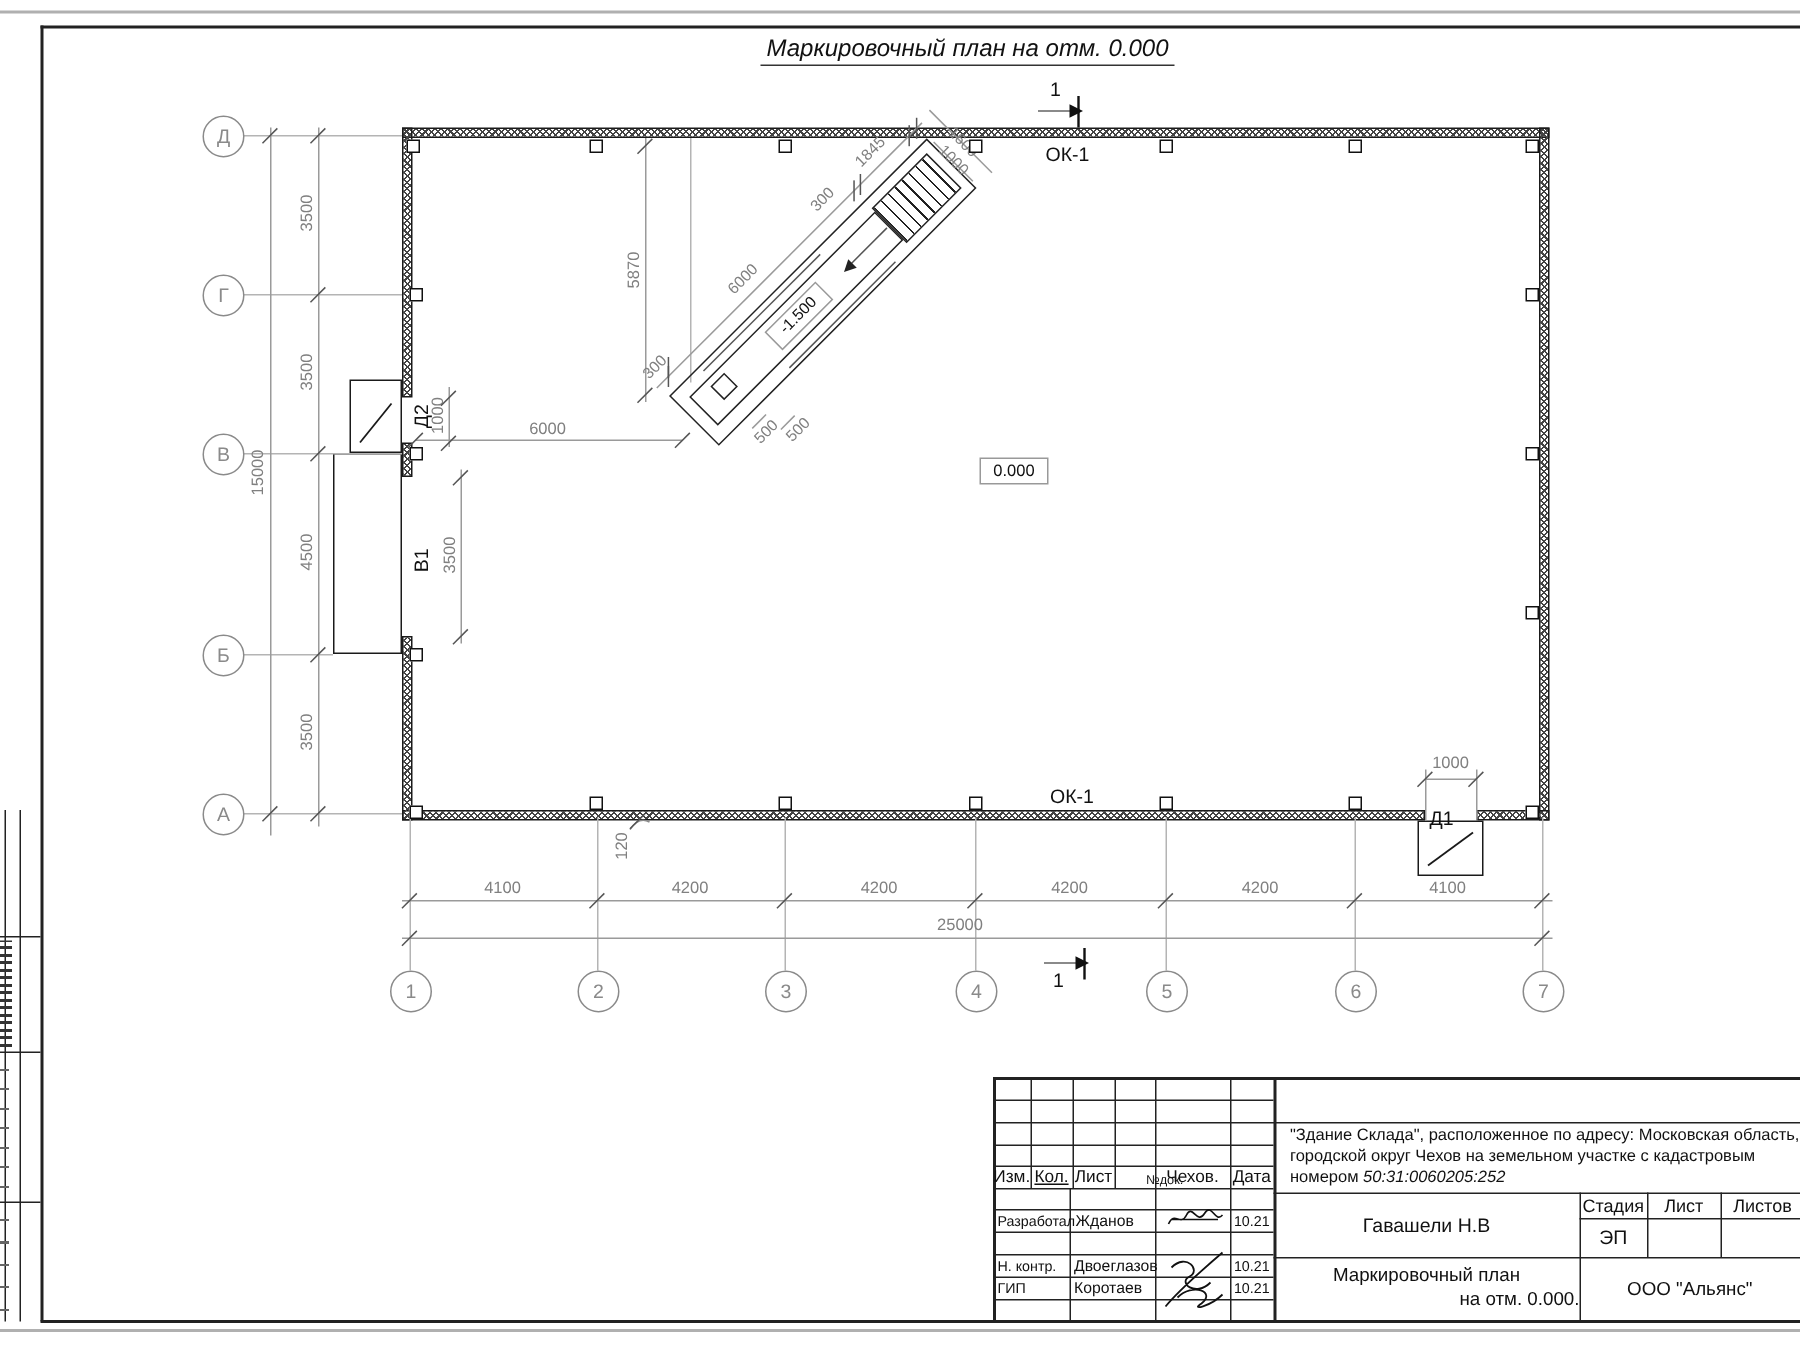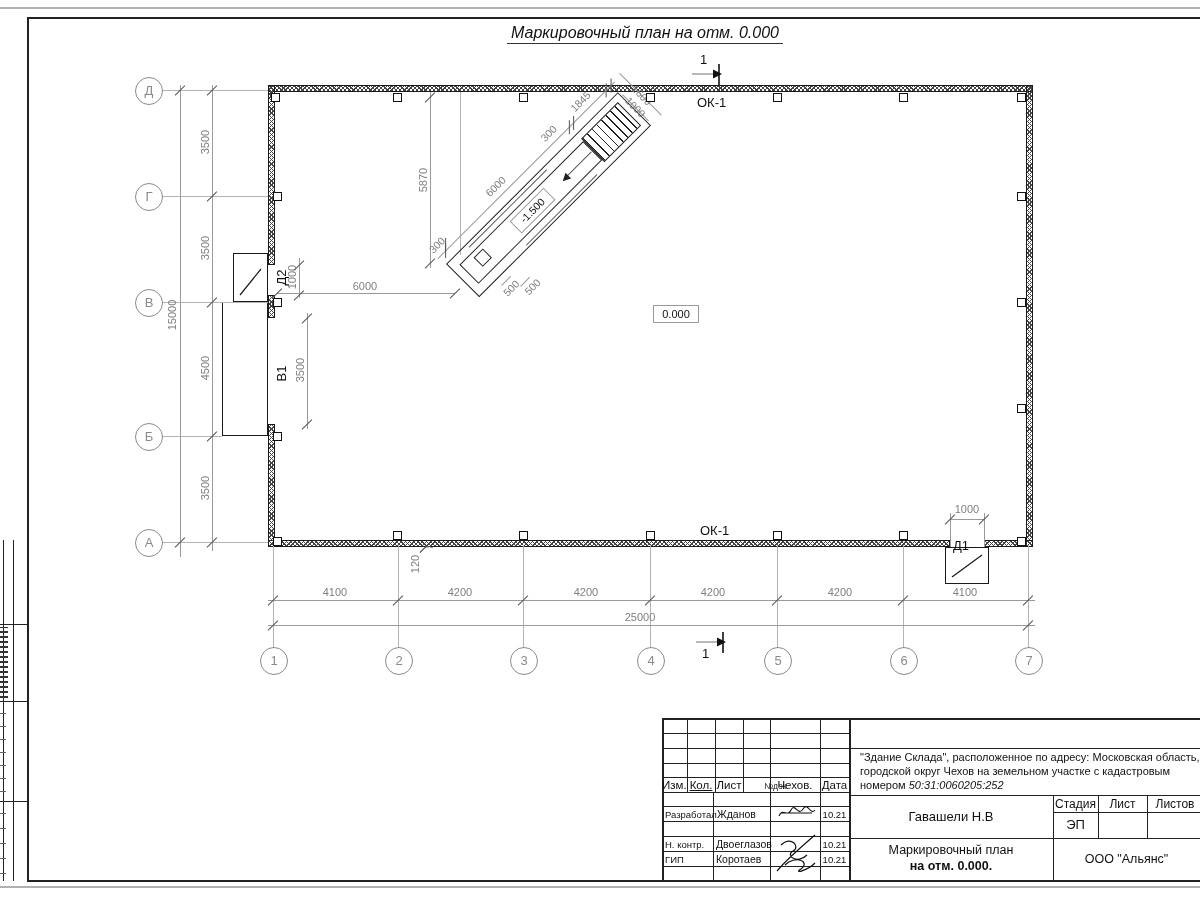--- a/index.html
+++ b/index.html
@@ -176,21 +176,21 @@
   <div class="vl" style="left:1098px;top:795px;height:43px;"></div>
   <div class="vl" style="left:1147px;top:795px;height:43px;"></div>
   <div class="hl" style="left:1053px;top:812px;width:147px;"></div>
 
   <div class="tb-txt" style="left:860px;top:751px;font-size:11px;">"Здание Склада", расположенное по адресу: Московская область,</div>
   <div class="tb-txt" style="left:860px;top:765px;font-size:11px;">городской округ Чехов на земельном участке с кадастровым</div>
   <div class="tb-txt" style="left:860px;top:779px;font-size:11px;">
     <span>номером </span><span style="font-style:italic;">50:31:0060205:252</span>
   </div>
 
-  <div class="tb-txt" style="left:662px;top:779px;width:25px;text-align:left;font-size:11.5px;">Изм.</div>
+  <div class="tb-txt" style="left:662px;top:779px;width:25px;text-align:center;font-size:11.5px;">Изм.</div>
   <div class="tb-txt" style="left:687px;top:779px;width:28px;text-align:center;font-size:11.5px;text-decoration:underline;">Кол.</div>
   <div class="tb-txt" style="left:715px;top:779px;width:28px;text-align:center;font-size:11.5px;">Лист</div>
   <div class="tb-txt" style="left:764px;top:781px;width:27px;font-size:8.5px;">№док.</div>
   <div class="tb-txt" style="left:770px;top:779px;width:50px;text-align:center;font-size:11.5px;">Чехов.</div>
   <div class="tb-txt" style="left:820px;top:779px;width:29px;text-align:center;font-size:11.5px;">Дата</div>
 
   <div class="tb-txt" style="left:665px;top:809px;font-size:9.5px;">Разработал</div>
   <div class="tb-txt" style="left:717px;top:808px;font-size:10.5px;">Жданов</div>
   <div class="tb-txt" style="left:820px;top:809px;width:29px;text-align:center;font-size:9.5px;">10.21</div>
   <div class="tb-txt" style="left:665px;top:839px;font-size:9.5px;">Н. контр.</div>
@@ -206,21 +206,21 @@
   <svg class="overlay" style="left:771px;top:831px;" width="50" height="44" viewBox="0 0 50 44">
     <path d="M6,40 C16,28 30,16 44,4 M10,14 C20,4 30,16 22,20 C14,24 26,34 36,24 M14,34 C24,24 40,30 30,38 C22,43 36,40 44,32" stroke="#111" stroke-width="1.2" fill="none"></path>
   </svg>
 
   <div class="tb-txt" style="left:849px;top:809px;width:204px;text-align:center;font-size:13px;">Гавашели Н.В</div>
   <div class="tb-txt" style="left:1053px;top:797px;width:45px;text-align:center;font-size:12px;">Стадия</div>
   <div class="tb-txt" style="left:1098px;top:797px;width:49px;text-align:center;font-size:12px;">Лист</div>
   <div class="tb-txt" style="left:1147px;top:797px;width:56px;text-align:center;font-size:12px;">Листов</div>
   <div class="tb-txt" style="left:1053px;top:817px;width:45px;text-align:center;font-size:13px;">ЭП</div>
   <div class="tb-txt" style="left:849px;top:843px;width:204px;text-align:center;font-size:12.5px;">Маркировочный план</div>
-  <div class="tb-txt" style="left:849px;top:859px;width:204px;text-align:center;font-size:12.5px;font-weight:bold;">на отм. 0.000.</div>
+  <div class="tb-txt" style="left:849px;top:859px;width:204px;text-align:right;font-size:12.5px;">на отм. 0.000.</div>
   <div class="tb-txt" style="left:1053px;top:852px;width:147px;text-align:center;font-size:12.5px;">ООО "Альянс"</div>
 <div class="axis-c" style="left:135px;top:77px;">Д</div>
     <div class="ghl" style="left:161px;top:90px;width:107px;"></div>
     <div class="axis-c" style="left:135px;top:183px;">Г</div>
     <div class="ghl" style="left:161px;top:196px;width:107px;"></div>
     <div class="axis-c" style="left:135px;top:289px;">В</div>
     <div class="ghl" style="left:161px;top:302px;width:107px;"></div>
     <div class="axis-c" style="left:135px;top:423px;">Б</div>
     <div class="ghl" style="left:161px;top:436px;width:61px;"></div>
     <div class="axis-c" style="left:135px;top:529px;">А</div>

